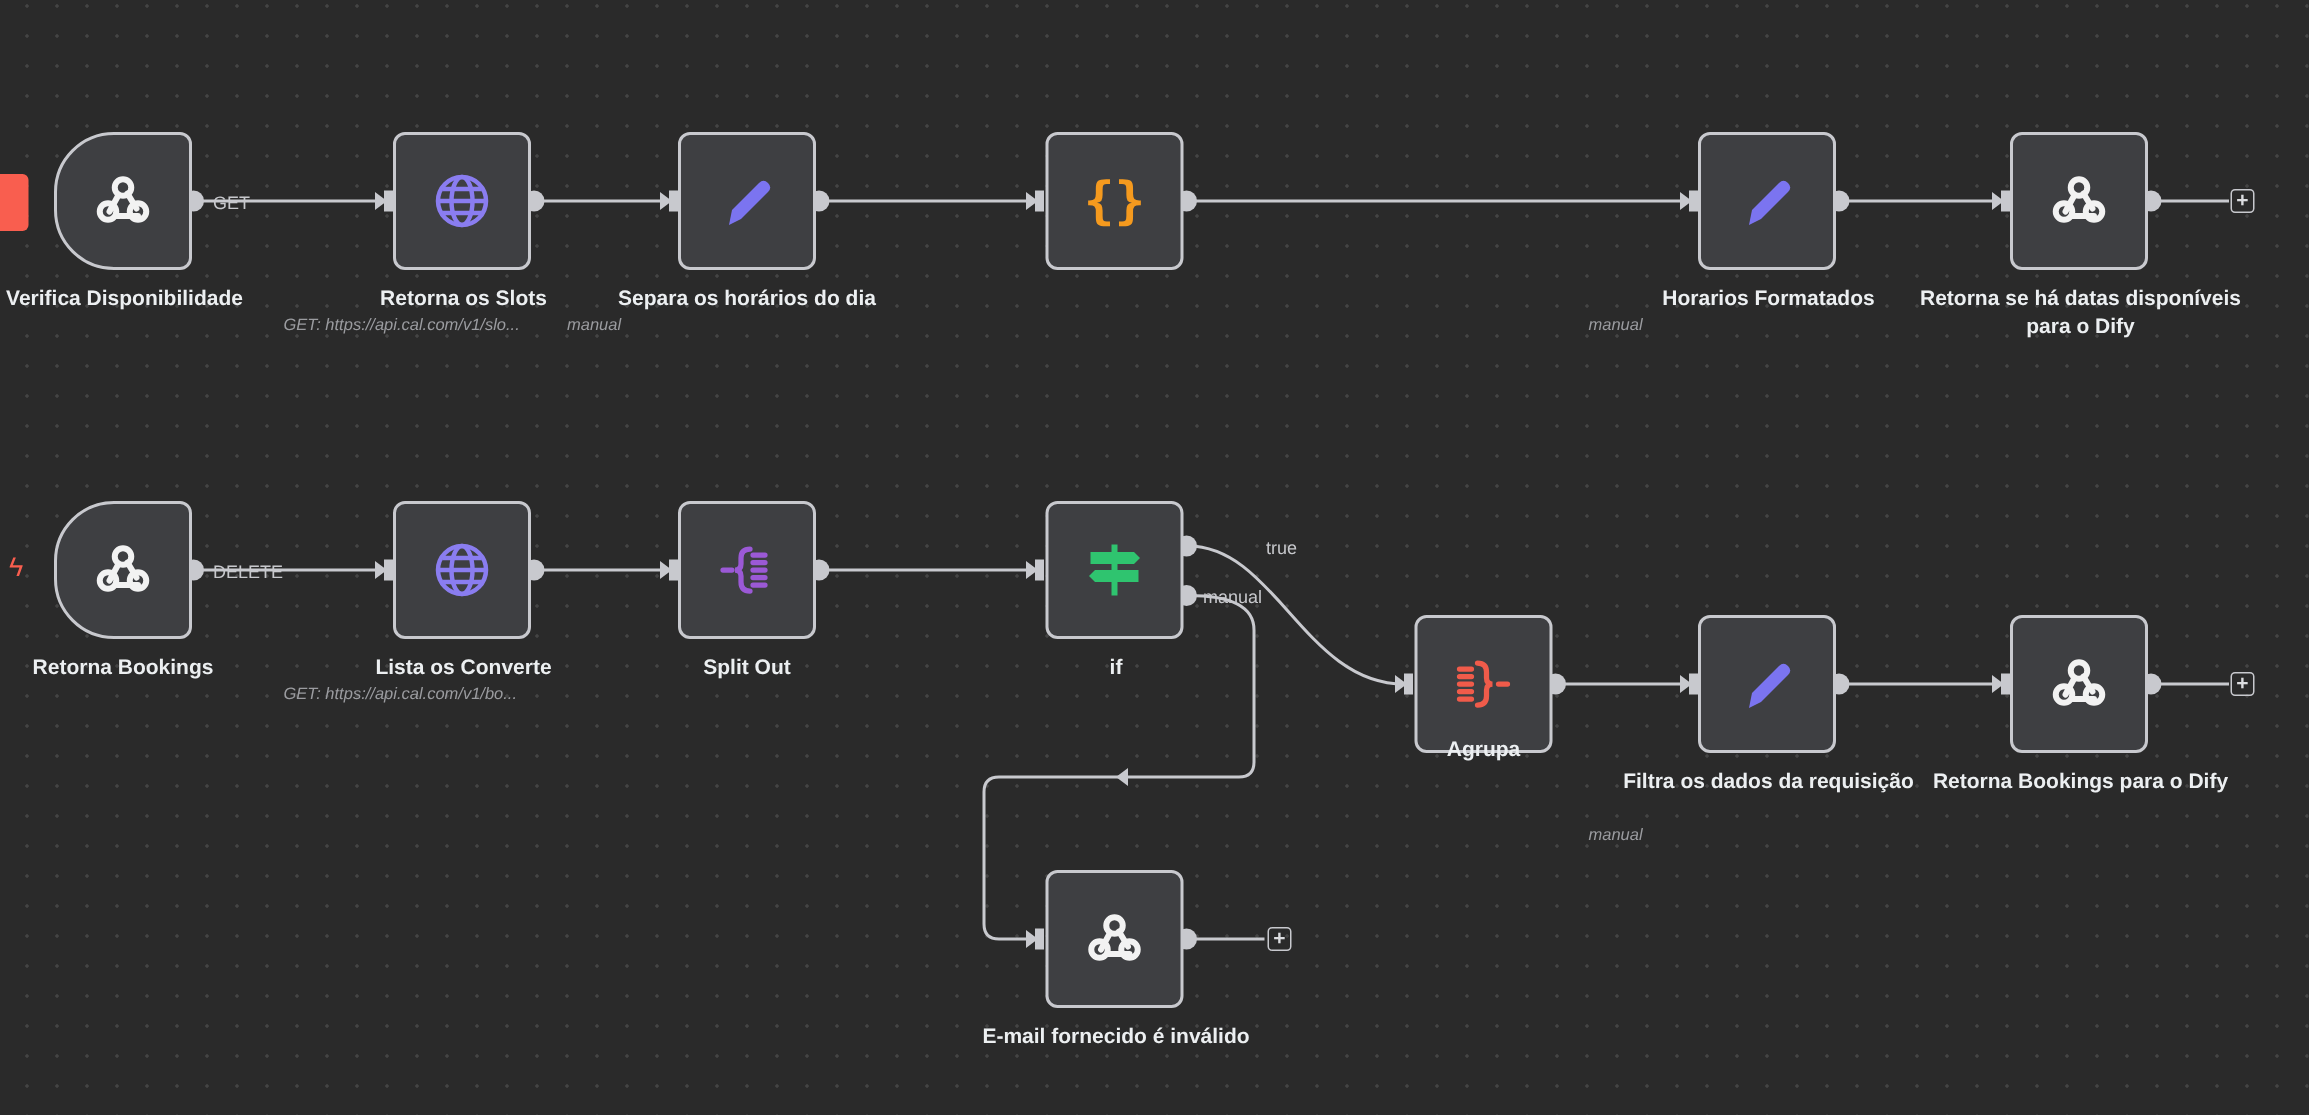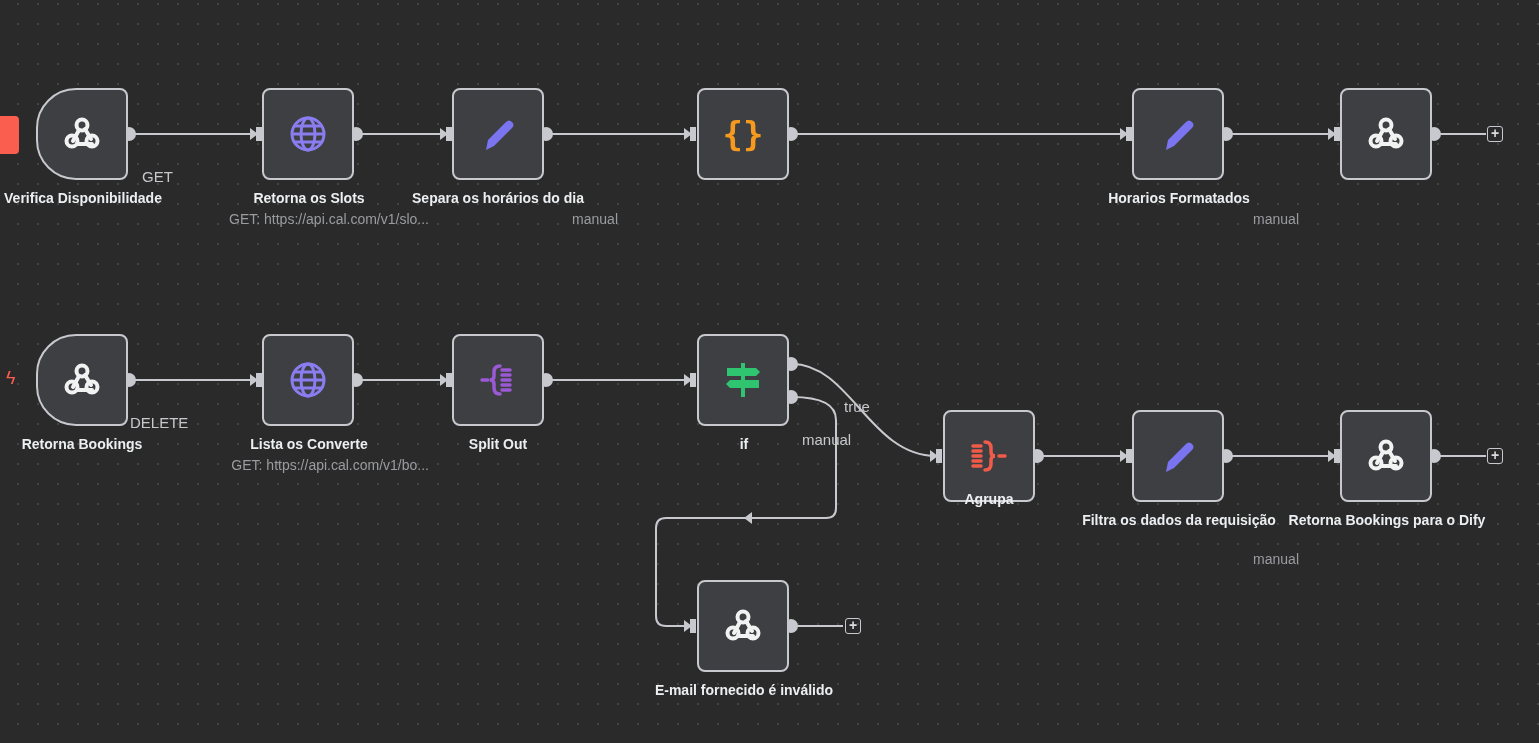--- a/index.html
+++ b/index.html
@@ -5,22 +5,22 @@
   html,body{margin:0;padding:0;}
   body{width:1539px;height:743px;overflow:hidden;background:#2a2a2a;
     background-image:radial-gradient(#444 1px, transparent 1.2px);
     background-size:20px 20px;background-position:8px 14px;
     font-family:"Liberation Sans", sans-serif;position:relative;}
   #canvas{position:absolute;left:0;top:0;width:1539px;height:743px;}
   svg#edges{position:absolute;left:0;top:0;}
   .node{position:absolute;width:92px;height:92px;background:#3e3f42;border:2px solid #c8c9ce;border-radius:8px;box-sizing:border-box;display:flex;align-items:center;justify-content:center;}
   .node.trigger{border-radius:40px 8px 8px 40px;}
   .label{position:absolute;width:220px;text-align:center;color:#eceff1;font-size:14px;font-weight:bold;line-height:19px;}
-  .sub{position:absolute;width:240px;text-align:right;color:#9b9ca0;font-size:14px;}
-  .elabel{position:absolute;color:#c7c8cc;font-size:15px;margin-top:40px;}
+  .sub{position:absolute;width:240px;text-align:left;color:#9b9ca0;font-size:11px;font-style:italic;}
+  .elabel{position:absolute;color:#c7c8cc;font-size:12px;}
   .plus{position:absolute;width:16px;height:16px;border:1.5px solid #c8c9ce;border-radius:3px;box-sizing:border-box;color:#dcdde0;font-size:14px;line-height:12px;text-align:center;font-weight:bold;}
   .trig-marker{position:absolute;left:0;top:116px;width:19px;height:38px;background:#f95e4f;border-radius:0 4px 4px 0;}
   .bolt{position:absolute;left:6px;top:368px;color:#f95e4f;font-size:18px;}
 </style>
 </head>
 <body>
 
 <div id="canvas">
 <svg id="edges" width="1539" height="743">
   <g stroke="#c8c9ce" stroke-width="2" fill="none">
@@ -139,34 +139,35 @@
 <div class="node" style="left:1340px;top:88px">
   <svg width="40" height="40" viewBox="0 0 40 40">
         <g fill="none" stroke="#f2f2f2" stroke-width="4" stroke-linecap="round">
           <circle cx="20" cy="11" r="5.5"></circle>
           <circle cx="10" cy="27" r="5.5"></circle>
           <circle cx="30" cy="27" r="5.5"></circle>
           <path d="M17 16 L11 27 M15 30 H30 M23 15 L29 25"></path>
         </g>
       </svg>
 </div>
+<div class="label" style="left:1277px;top:189px">Retorna se há datas disponíveis para o Dify</div>
 <div class="plus" style="left:1487px;top:126px">+</div>
 
 <div class="node trigger" style="left:36px;top:334px">
   <svg width="40" height="40" viewBox="0 0 40 40">
         <g fill="none" stroke="#f2f2f2" stroke-width="4" stroke-linecap="round">
           <circle cx="20" cy="11" r="5.5"></circle>
           <circle cx="10" cy="27" r="5.5"></circle>
           <circle cx="30" cy="27" r="5.5"></circle>
           <path d="M17 16 L11 27 M15 30 H30 M23 15 L29 25"></path>
         </g>
       </svg>
 </div>
 <div class="label" style="left:-28px;top:435px">Retorna Bookings</div>
-<div class="elabel" style="left:130px;top:374px">DELETE</div>
+<div class="elabel" style="left:142px;top:374px">DELETE</div>
 
 <div class="node" style="left:262px;top:334px">
   <svg width="40" height="40" viewBox="0 0 40 40">
         <g fill="none" stroke="#8a7df0" stroke-width="3">
           <circle cx="20" cy="20" r="16"></circle>
           <ellipse cx="20" cy="20" rx="7" ry="16"></ellipse>
           <path d="M4 20 H36 M7 12 H33 M7 28 H33"></path>
         </g>
       </svg>
 </div>

